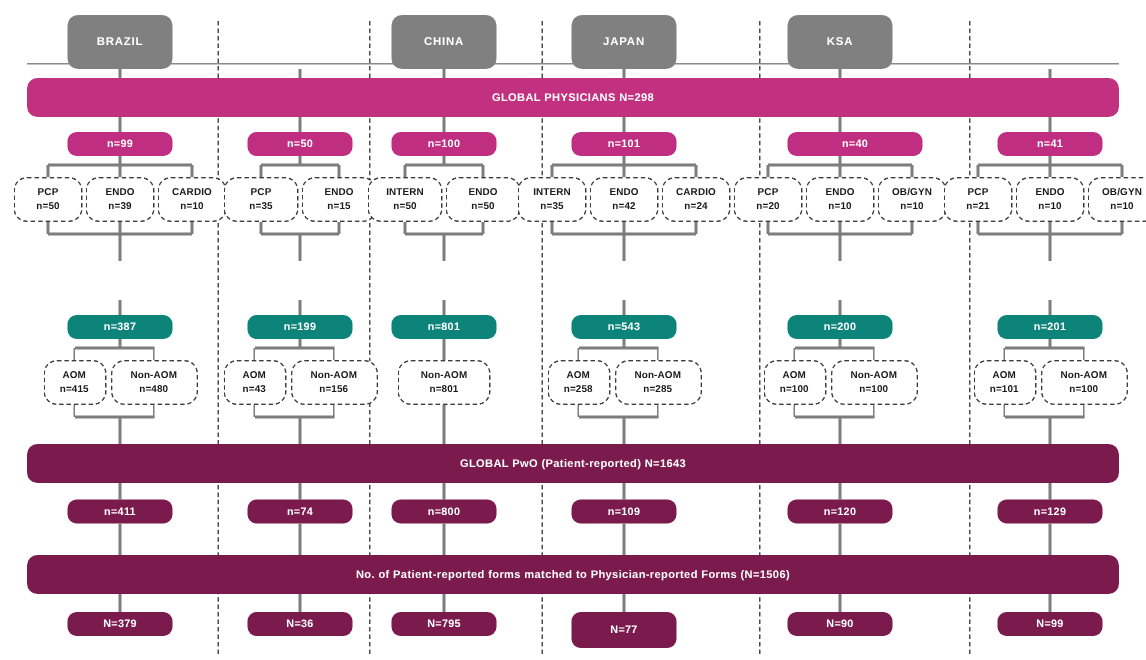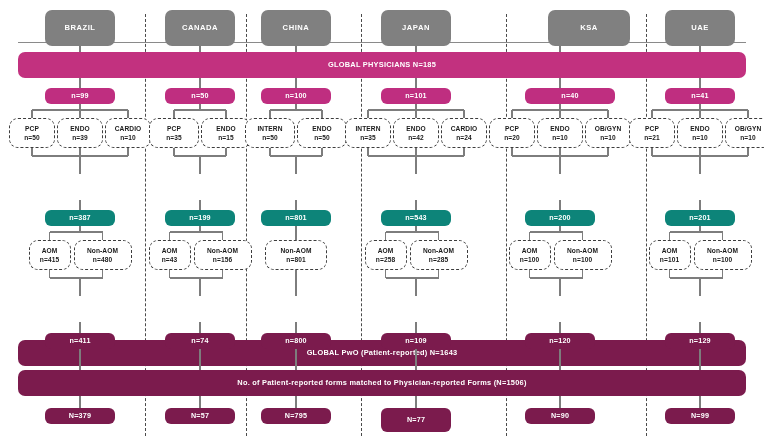--- a/index.html
+++ b/index.html
@@ -45,22 +45,22 @@
 </head>
 <body>
 
 <div id="stage">
     <div class="divider" style="left: 145px; height: 422px;"></div>
     <div class="divider" style="left: 246px; height: 422px;"></div>
     <div class="divider" style="left: 361px; height: 422px;"></div>
     <div class="divider" style="left: 506px; height: 422px;"></div>
     <div class="divider" style="left: 646px; height: 422px;"></div>
     <div class="baserule" style="left: 18px; top: 42px; width: 728px;"></div>
-    <div class="box banner pink" style="left: 18px; top: 52px; width: 728px; height: 26px;">GLOBAL PHYSICIANS N=185</div>
-    <div class="box banner plum" style="left: 18px; top: 296px; width: 728px; height: 26px; margin-top: 44px;">GLOBAL PwO (Patient-reported) N=1643</div>
+    <div class="box banner pink" style="left: 18px; top: 52px; width: 728px; height: 26px;">GLOBAL PHYSICIANS N=298</div>
+    <div class="box banner plum" style="left: 18px; top: 296px; width: 728px; height: 26px;">GLOBAL PwO (Patient-reported) N=1643</div>
     <div class="box banner plum" style="left: 18px; top: 370px; width: 728px; height: 26px;">No. of Patient-reported forms matched to Physician-reported Forms (N=1506)</div>
     <div class="box country" style="left: 45px; top: 10px; width: 70px; height: 36px;">BRAZIL</div>
     <div class="vline" style="left: 79.3px; top: 46px; height: 6px;"></div>
     <div class="vline" style="left: 79.3px; top: 78px; height: 10px;"></div>
     <div class="box pill pink" style="left: 45px; top: 88px; width: 70px; height: 16px;">n=99</div>
     <div class="box spec" style="left: 9px; top: 118px; width: 46px; height: 30px;">
       <div>PCP</div>
       <div class="l2">n=50</div>
     </div>
     <div class="box spec" style="left: 57px; top: 118px; width: 46px; height: 30px;">
@@ -97,21 +97,20 @@
     <div class="vline" style="left: 101.8px; top: 232px; height: 8px;"></div>
     <div class="vline" style="left: 48.8px; top: 270px; height: 8px;"></div>
     <div class="vline" style="left: 101.8px; top: 270px; height: 8px;"></div>
     <div class="hline" style="left: 49.5px; top: 277.3px; width: 53px;"></div>
     <div class="vline" style="left: 79.3px; top: 278px; height: 18px;"></div>
     <div class="vline" style="left: 79.3px; top: 322px; height: 11px;"></div>
     <div class="box pill plum" style="left: 45px; top: 333px; width: 70px; height: 16px;">n=411</div>
     <div class="vline" style="left: 79.3px; top: 349px; height: 21px;"></div>
     <div class="vline" style="left: 79.3px; top: 396px; height: 12px;"></div>
     <div class="box pill plum" style="left: 45px; top: 408px; width: 70px; height: 16px;">N=379</div>
-    <div class="box country" style="left: 165px; top: 10px; width: 70px; height: 36px;">CANADA</div>
     <div class="vline" style="left: 199.3px; top: 46px; height: 6px;"></div>
     <div class="vline" style="left: 199.3px; top: 78px; height: 10px;"></div>
     <div class="box pill pink" style="left: 165px; top: 88px; width: 70px; height: 16px;">n=50</div>
     <div class="box spec" style="left: 149px; top: 118px; width: 50px; height: 30px;">
       <div>PCP</div>
       <div class="l2">n=35</div>
     </div>
     <div class="box spec" style="left: 201px; top: 118px; width: 50px; height: 30px;">
       <div>ENDO</div>
       <div class="l2">n=15</div>
@@ -139,21 +138,21 @@
     <div class="vline" style="left: 168.8px; top: 232px; height: 8px;"></div>
     <div class="vline" style="left: 221.8px; top: 232px; height: 8px;"></div>
     <div class="vline" style="left: 168.8px; top: 270px; height: 8px;"></div>
     <div class="vline" style="left: 221.8px; top: 270px; height: 8px;"></div>
     <div class="hline" style="left: 169.5px; top: 277.3px; width: 53px;"></div>
     <div class="vline" style="left: 199.3px; top: 278px; height: 18px;"></div>
     <div class="vline" style="left: 199.3px; top: 322px; height: 11px;"></div>
     <div class="box pill plum" style="left: 165px; top: 333px; width: 70px; height: 16px;">n=74</div>
     <div class="vline" style="left: 199.3px; top: 349px; height: 21px;"></div>
     <div class="vline" style="left: 199.3px; top: 396px; height: 12px;"></div>
-    <div class="box pill plum" style="left: 165px; top: 408px; width: 70px; height: 16px;">N=57</div>
+    <div class="box pill plum" style="left: 165px; top: 408px; width: 70px; height: 16px;">N=36</div>
     <div class="box country" style="left: 261px; top: 10px; width: 70px; height: 36px;">CHINA</div>
     <div class="vline" style="left: 295.3px; top: 46px; height: 6px;"></div>
     <div class="vline" style="left: 295.3px; top: 78px; height: 10px;"></div>
     <div class="box pill pink" style="left: 261px; top: 88px; width: 70px; height: 16px;">n=100</div>
     <div class="box spec" style="left: 245px; top: 118px; width: 50px; height: 30px;">
       <div>INTERN</div>
       <div class="l2">n=50</div>
     </div>
     <div class="box spec" style="left: 297px; top: 118px; width: 50px; height: 30px;">
       <div>ENDO</div>
@@ -224,21 +223,21 @@
     <div class="vline" style="left: 437.8px; top: 232px; height: 8px;"></div>
     <div class="vline" style="left: 384.8px; top: 270px; height: 8px;"></div>
     <div class="vline" style="left: 437.8px; top: 270px; height: 8px;"></div>
     <div class="hline" style="left: 385.5px; top: 277.3px; width: 53px;"></div>
     <div class="vline" style="left: 415.3px; top: 278px; height: 18px;"></div>
     <div class="vline" style="left: 415.3px; top: 322px; height: 11px;"></div>
     <div class="box pill plum" style="left: 381px; top: 333px; width: 70px; height: 16px;">n=109</div>
     <div class="vline" style="left: 415.3px; top: 349px; height: 21px;"></div>
     <div class="vline" style="left: 415.3px; top: 396px; height: 12px;"></div>
     <div class="box pill plum" style="left: 381px; top: 408px; width: 70px; height: 24px;">N=77</div>
-    <div class="box country" style="left: 548px; top: 10px; width: 82px; height: 36px;">KSA</div>
+    <div class="box country" style="left: 525px; top: 10px; width: 70px; height: 36px;">KSA</div>
     <div class="vline" style="left: 559.3px; top: 46px; height: 6px;"></div>
     <div class="vline" style="left: 559.3px; top: 78px; height: 10px;"></div>
     <div class="box pill pink" style="left: 525px; top: 88px; width: 90px; height: 16px;">n=40</div>
     <div class="box spec" style="left: 489px; top: 118px; width: 46px; height: 30px;">
       <div>PCP</div>
       <div class="l2">n=20</div>
     </div>
     <div class="box spec" style="left: 537px; top: 118px; width: 46px; height: 30px;">
       <div>ENDO</div>
       <div class="l2">n=10</div>
@@ -273,21 +272,20 @@
     <div class="vline" style="left: 581.8px; top: 232px; height: 8px;"></div>
     <div class="vline" style="left: 528.8px; top: 270px; height: 8px;"></div>
     <div class="vline" style="left: 581.8px; top: 270px; height: 8px;"></div>
     <div class="hline" style="left: 529.5px; top: 277.3px; width: 53px;"></div>
     <div class="vline" style="left: 559.3px; top: 278px; height: 18px;"></div>
     <div class="vline" style="left: 559.3px; top: 322px; height: 11px;"></div>
     <div class="box pill plum" style="left: 525px; top: 333px; width: 70px; height: 16px;">n=120</div>
     <div class="vline" style="left: 559.3px; top: 349px; height: 21px;"></div>
     <div class="vline" style="left: 559.3px; top: 396px; height: 12px;"></div>
     <div class="box pill plum" style="left: 525px; top: 408px; width: 70px; height: 16px;">N=90</div>
-    <div class="box country" style="left: 665px; top: 10px; width: 70px; height: 36px;">UAE</div>
     <div class="vline" style="left: 699.3px; top: 46px; height: 6px;"></div>
     <div class="vline" style="left: 699.3px; top: 78px; height: 10px;"></div>
     <div class="box pill pink" style="left: 665px; top: 88px; width: 70px; height: 16px;">n=41</div>
     <div class="box spec" style="left: 629px; top: 118px; width: 46px; height: 30px;">
       <div>PCP</div>
       <div class="l2">n=21</div>
     </div>
     <div class="box spec" style="left: 677px; top: 118px; width: 46px; height: 30px;">
       <div>ENDO</div>
       <div class="l2">n=10</div>

